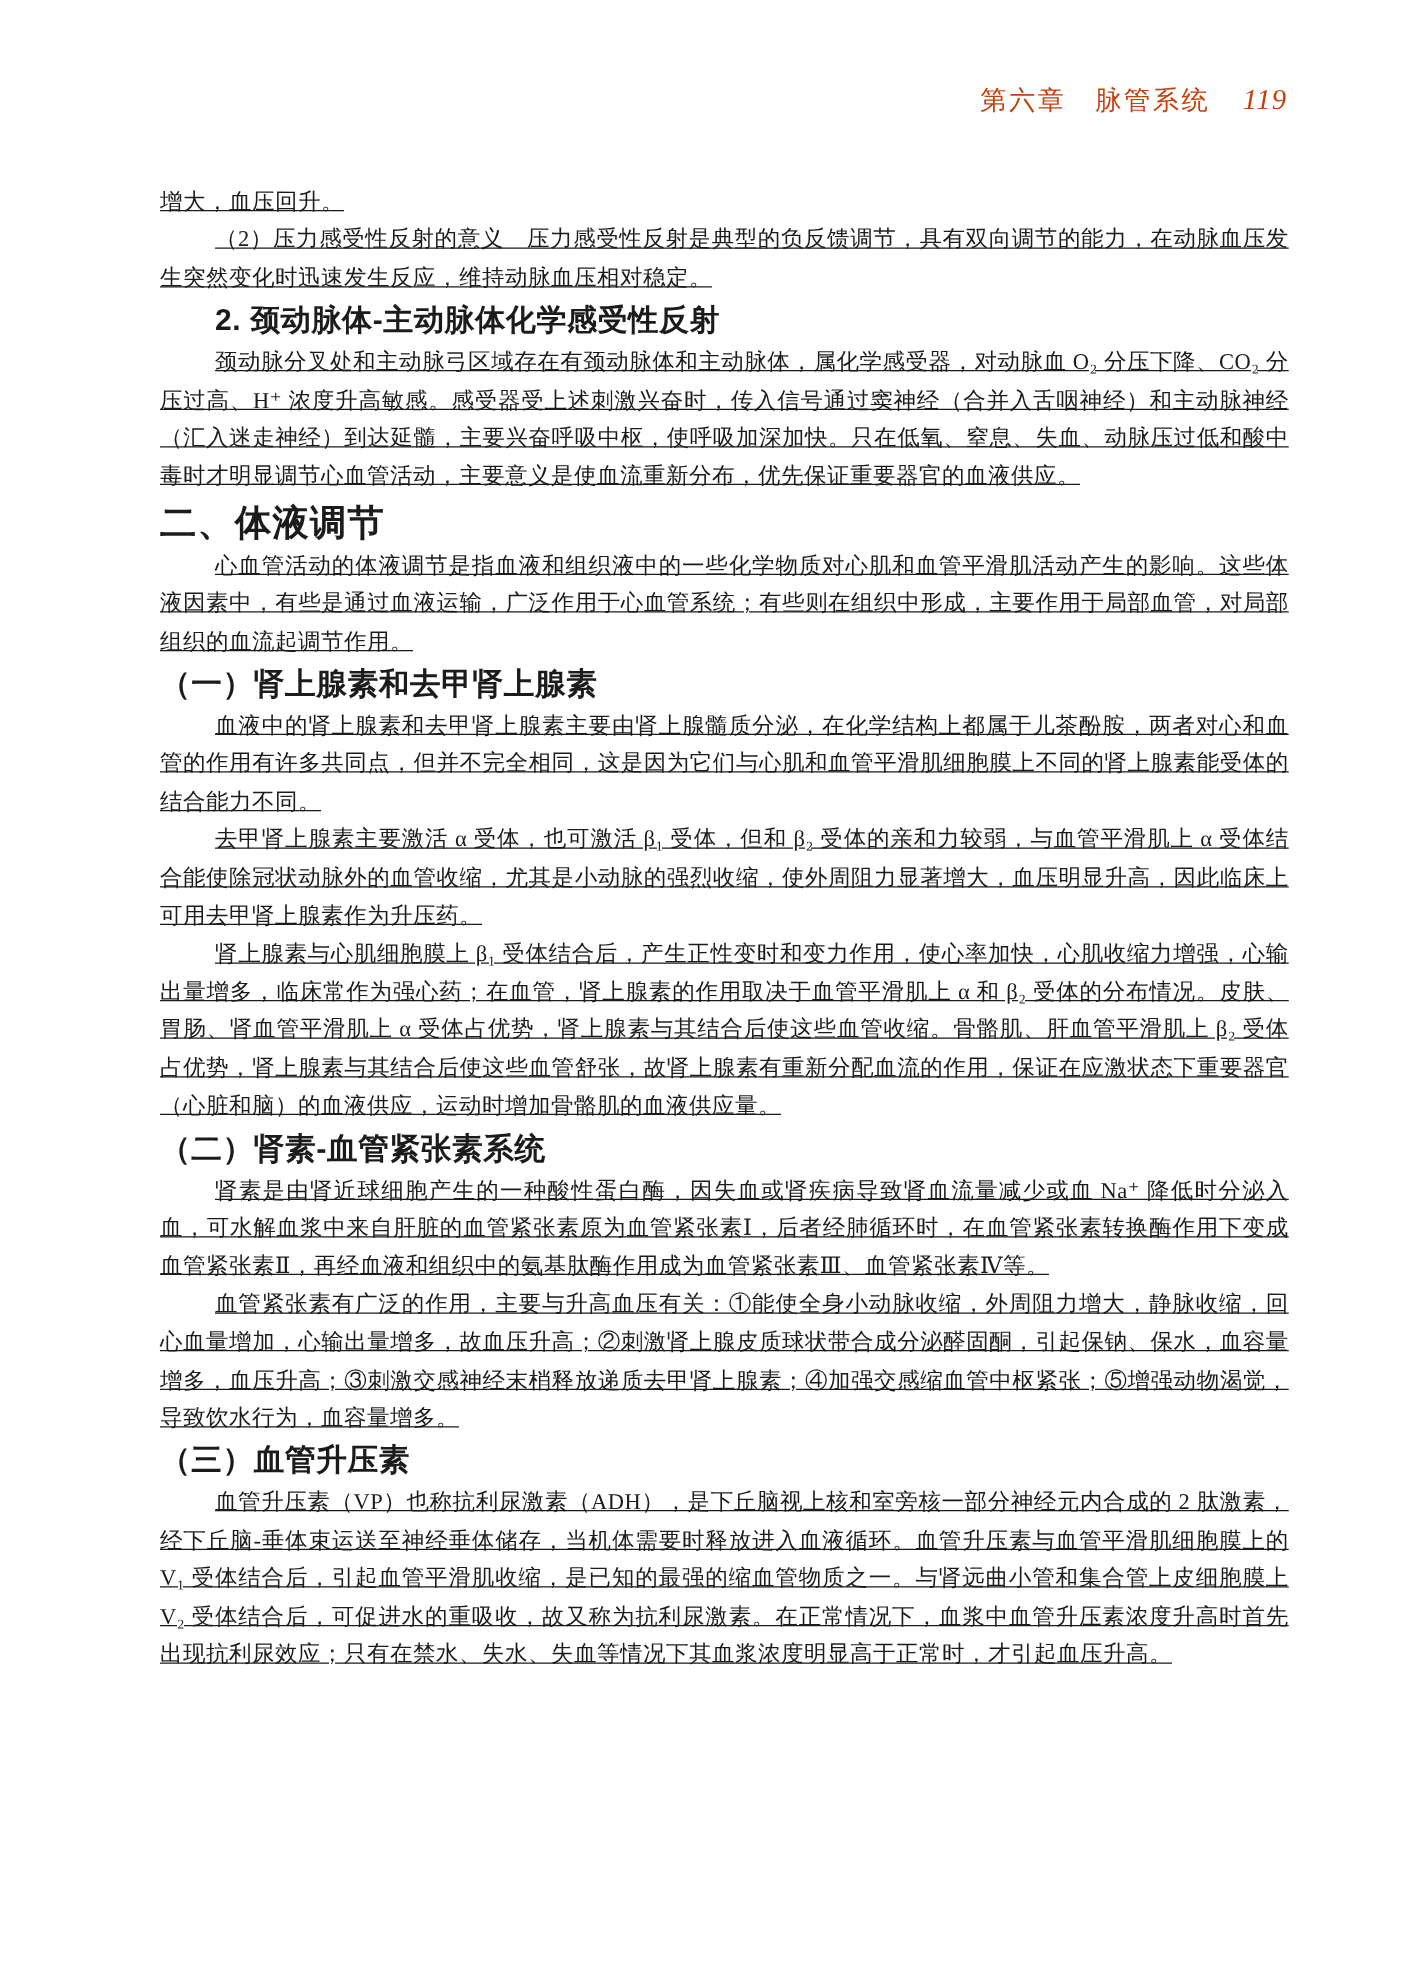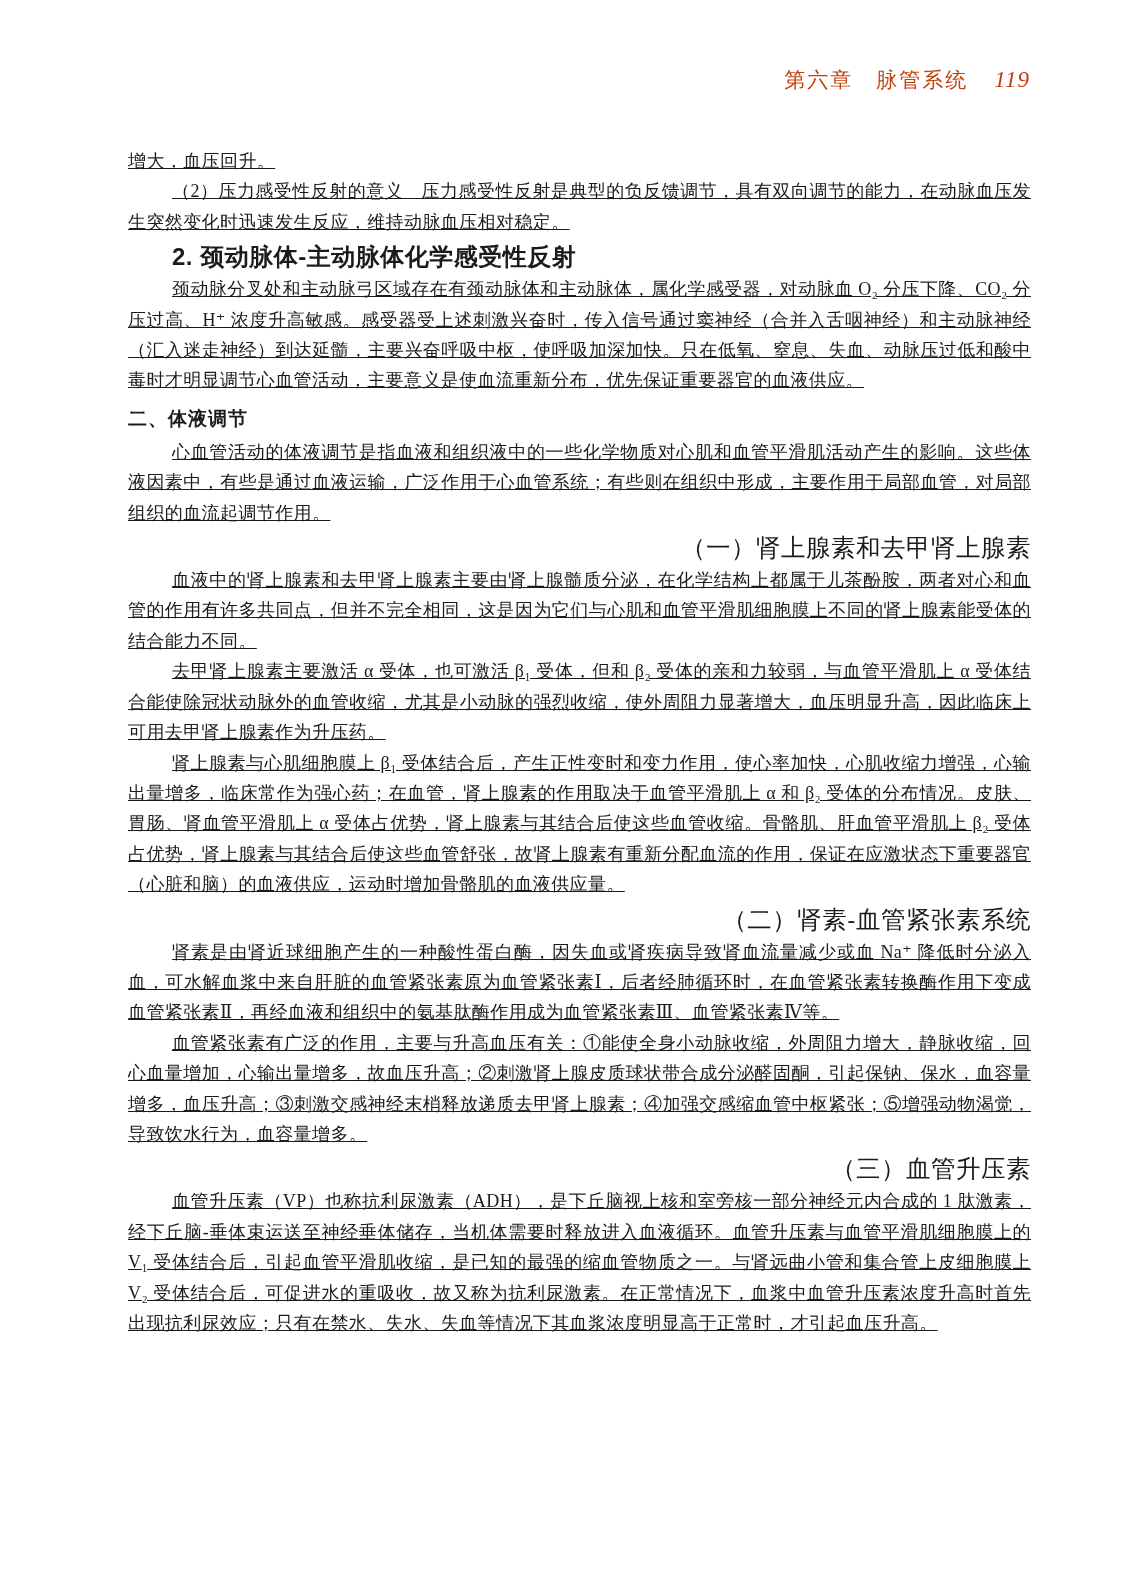--- a/index.html
+++ b/index.html
@@ -59,32 +59,31 @@
     font-weight: bold;
     font-size: 24px;
     line-height: 31px;
     text-indent: 44px;
     letter-spacing: 0.5px;
   }
   .h-sec {
     margin: 5px 0 0 0;
     font-family: "Liberation Sans", "DejaVu Sans", sans-serif;
     font-weight: bold;
-    font-size: 19px;
+    font-size: 29px;
     line-height: 36px;
     letter-spacing: 1px;
   }
   .h-sub {
     margin: 3px 0 1px 0;
     font-family: "Liberation Sans", "DejaVu Sans", sans-serif;
-    font-weight: normal;
+    font-weight: bold;
     font-size: 24.5px;
     line-height: 33px;
     letter-spacing: 0.5px;
-    text-align: right;
   }
 </style>
 </head>
 <body>
 
 <div class="page">
 
   <header class="running-head">
     <span class="chapter">第六章　脉管系统</span>
     <span class="pagenum">119</span>
@@ -103,16 +102,16 @@
     <h3 class="h-sub">（一）肾上腺素和去甲肾上腺素</h3>
     <p class="body">血液中的肾上腺素和去甲肾上腺素主要由肾上腺髓质分泌，在化学结构上都属于儿茶酚胺，两者对心和血管的作用有许多共同点，但并不完全相同，这是因为它们与心肌和血管平滑肌细胞膜上不同的肾上腺素能受体的结合能力不同。</p>
     <p class="body">去甲肾上腺素主要激活 α 受体，也可激活 β₁ 受体，但和 β₂ 受体的亲和力较弱，与血管平滑肌上 α 受体结合能使除冠状动脉外的血管收缩，尤其是小动脉的强烈收缩，使外周阻力显著增大，血压明显升高，因此临床上可用去甲肾上腺素作为升压药。</p>
     <p class="body">肾上腺素与心肌细胞膜上 β₁ 受体结合后，产生正性变时和变力作用，使心率加快，心肌收缩力增强，心输出量增多，临床常作为强心药；在血管，肾上腺素的作用取决于血管平滑肌上 α 和 β₂ 受体的分布情况。皮肤、胃肠、肾血管平滑肌上 α 受体占优势，肾上腺素与其结合后使这些血管收缩。骨骼肌、肝血管平滑肌上 β₂ 受体占优势，肾上腺素与其结合后使这些血管舒张，故肾上腺素有重新分配血流的作用，保证在应激状态下重要器官（心脏和脑）的血液供应，运动时增加骨骼肌的血液供应量。</p>
 
     <h3 class="h-sub">（二）肾素-血管紧张素系统</h3>
     <p class="body">肾素是由肾近球细胞产生的一种酸性蛋白酶，因失血或肾疾病导致肾血流量减少或血 Na⁺ 降低时分泌入血，可水解血浆中来自肝脏的血管紧张素原为血管紧张素Ⅰ，后者经肺循环时，在血管紧张素转换酶作用下变成血管紧张素Ⅱ，再经血液和组织中的氨基肽酶作用成为血管紧张素Ⅲ、血管紧张素Ⅳ等。</p>
     <p class="body">血管紧张素有广泛的作用，主要与升高血压有关：①能使全身小动脉收缩，外周阻力增大，静脉收缩，回心血量增加，心输出量增多，故血压升高；②刺激肾上腺皮质球状带合成分泌醛固酮，引起保钠、保水，血容量增多，血压升高；③刺激交感神经末梢释放递质去甲肾上腺素；④加强交感缩血管中枢紧张；⑤增强动物渴觉，导致饮水行为，血容量增多。</p>
 
     <h3 class="h-sub">（三）血管升压素</h3>
-    <p class="body">血管升压素（VP）也称抗利尿激素（ADH），是下丘脑视上核和室旁核一部分神经元内合成的 1 肽激素，经下丘脑-垂体束运送至神经垂体储存，当机体需要时释放进入血液循环。血管升压素与血管平滑肌细胞膜上的 V₁ 受体结合后，引起血管平滑肌收缩，是已知的最强的缩血管物质之一。与肾远曲小管和集合管上皮细胞膜上 V₂ 受体结合后，可促进水的重吸收，故又称为抗利尿激素。在正常情况下，血浆中血管升压素浓度升高时首先出现抗利尿效应；只有在禁水、失水、失血等情况下其血浆浓度明显高于正常时，才引起血压升高。</p>
+    <p class="body">血管升压素（VP）也称抗利尿激素（ADH），是下丘脑视上核和室旁核一部分神经元内合成的 2 肽激素，经下丘脑-垂体束运送至神经垂体储存，当机体需要时释放进入血液循环。血管升压素与血管平滑肌细胞膜上的 V₁ 受体结合后，引起血管平滑肌收缩，是已知的最强的缩血管物质之一。与肾远曲小管和集合管上皮细胞膜上 V₂ 受体结合后，可促进水的重吸收，故又称为抗利尿激素。在正常情况下，血浆中血管升压素浓度升高时首先出现抗利尿效应；只有在禁水、失水、失血等情况下其血浆浓度明显高于正常时，才引起血压升高。</p>
   </main>
 
 </div>
 
 </body></html>

